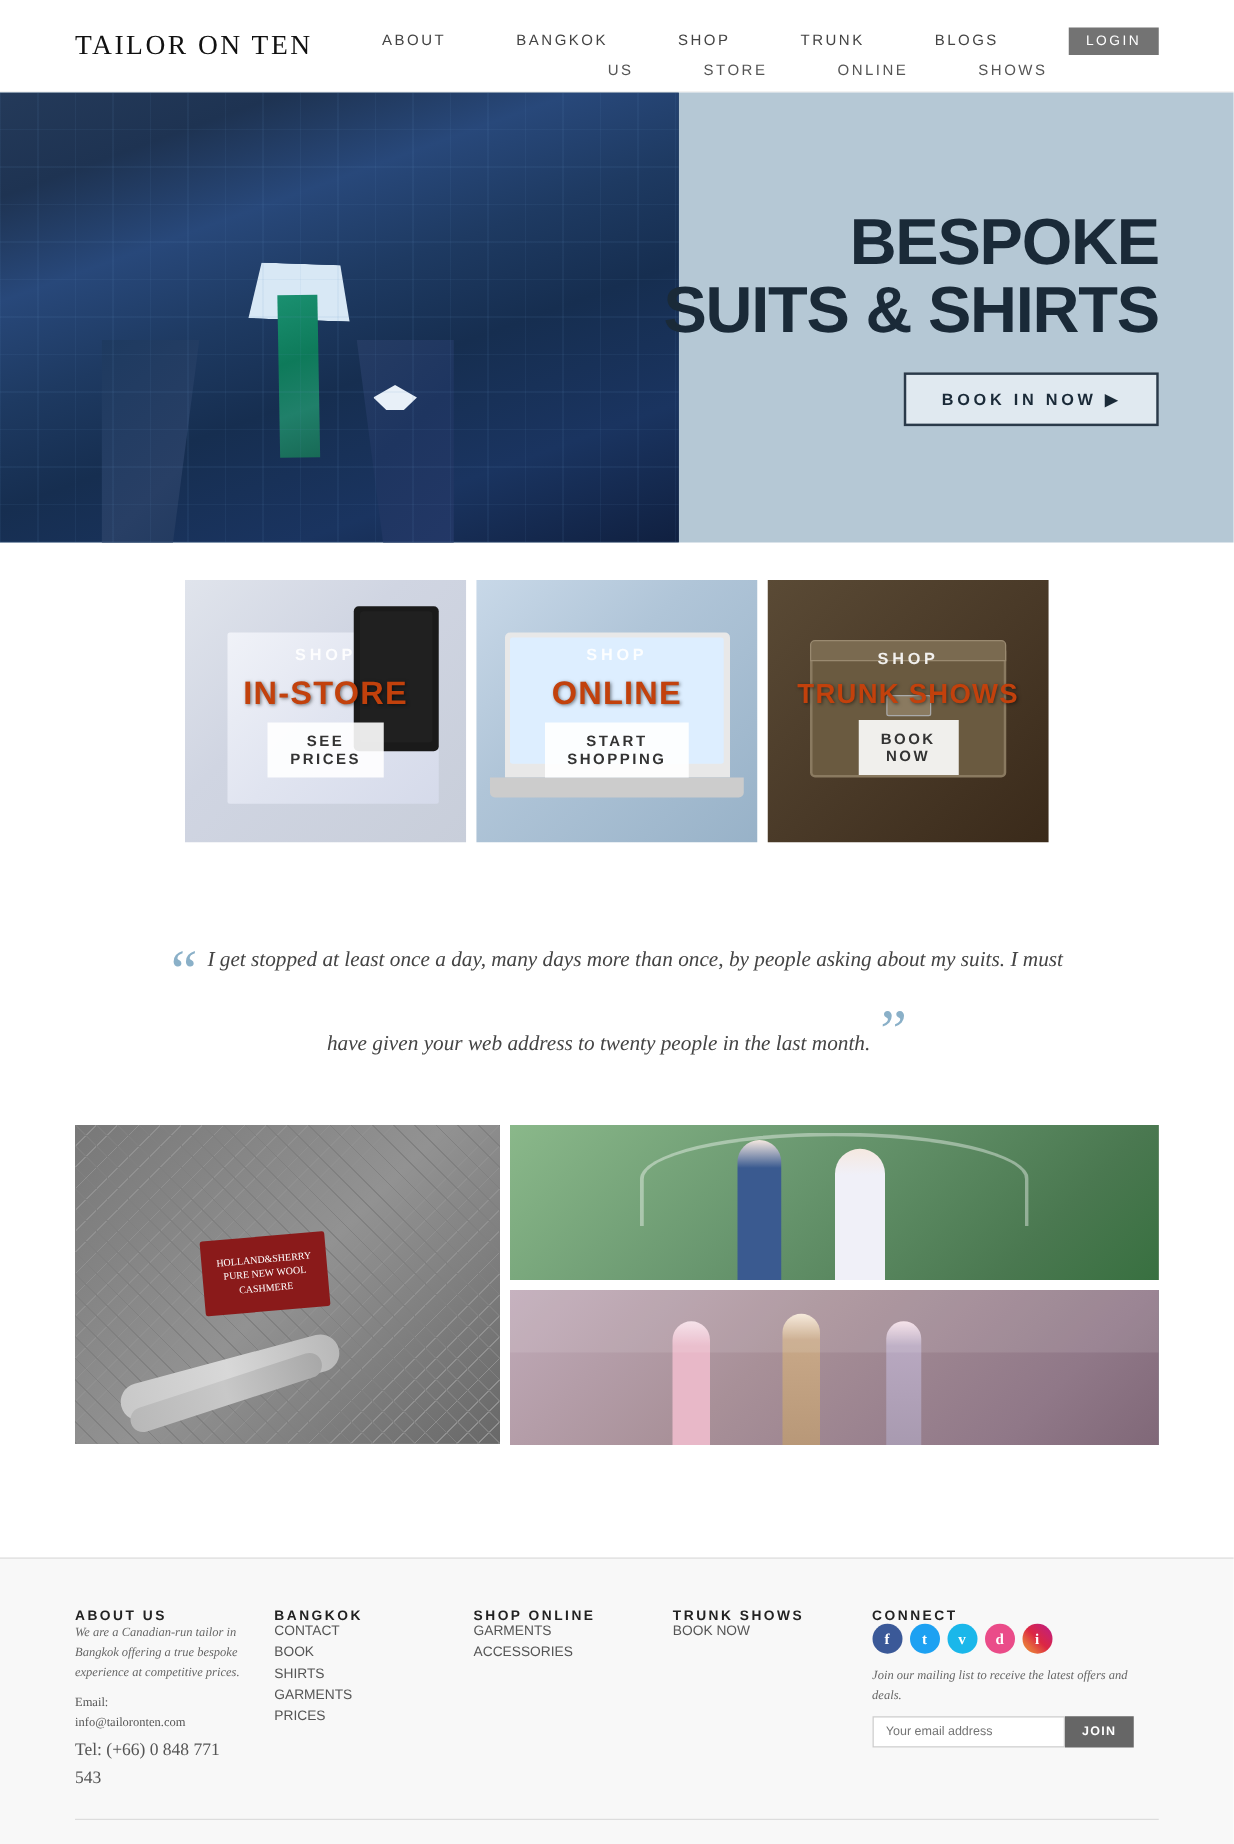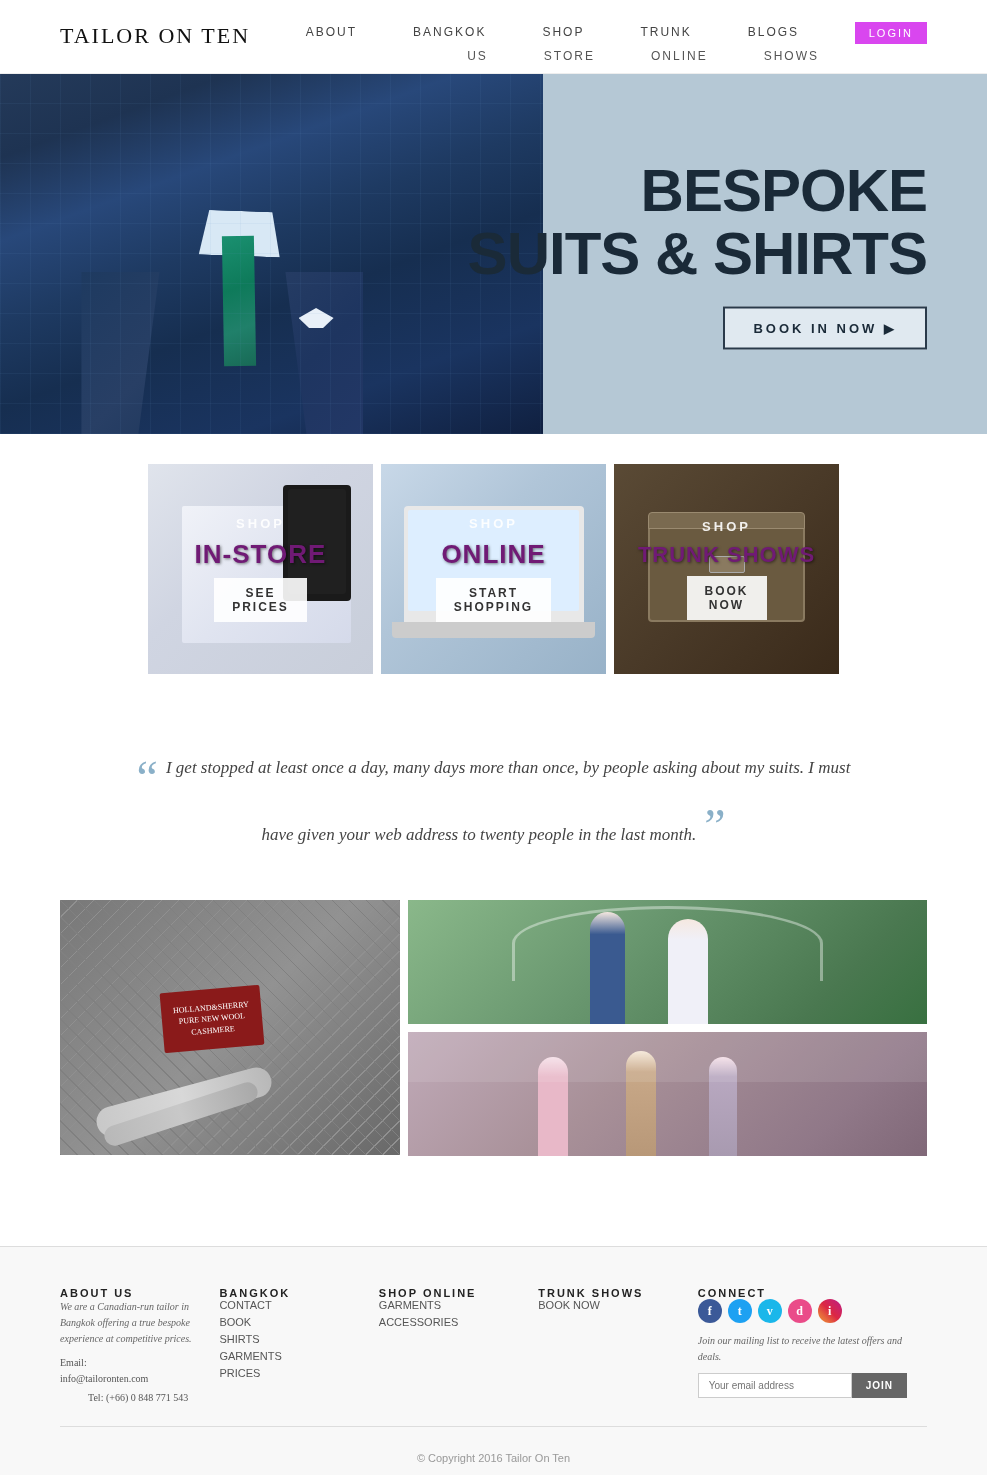--- a/index.html
+++ b/index.html
@@ -1,30 +1,30 @@
 <!DOCTYPE html>
 <html><head>
   <meta charset="utf-8">
   <style>
     * { margin: 0; padding: 0; box-sizing: border-box; }
     body { font-family: Georgia, 'Times New Roman', serif; background: #fff; width: 987px; }
     .logo { font-size: 22px; letter-spacing: 2px; font-family: 'Palatino Linotype', Palatino, serif; color: #111; text-transform: uppercase; margin-top: 8px; font-weight: normal; }
     .nav { display: flex; gap: 0; }
     .nav-item { display: flex; flex-direction: column; align-items: flex-start; padding: 0 28px; }
     .nav-item .nav-main { font-size: 12px; letter-spacing: 2px; text-transform: uppercase; color: #444; cursor: pointer; font-family: Arial, sans-serif; }
-    .login-btn { background: #d946ef; color: #fff; font-size: 11px; letter-spacing: 2px; padding: 5px 14px; border: none; cursor: pointer; font-family: Arial, sans-serif; margin-top: 2px; }
+    .login-btn { background: #737373; color: #fff; font-size: 11px; letter-spacing: 2px; padding: 5px 14px; border: none; cursor: pointer; font-family: Arial, sans-serif; margin-top: 2px; }
 
     
     .shop-tiles { display: flex; justify-content: center; gap: 8px; padding: 30px 60px; background: #fff; }
     .tile { position: relative; width: 225px; height: 210px; overflow: hidden; cursor: pointer; }
     .tile-bg { width: 100%; height: 100%; }
     .tile-trunk-bg { background: linear-gradient(135deg, #5a4a35 0%, #4a3a28 50%, #3a2a1a 100%); }
     .tile-overlay { position: absolute; top: 0; left: 0; width: 100%; height: 100%; display: flex; flex-direction: column; align-items: center; justify-content: center; gap: 8px; }
     .tile-shop-label { color: rgba(255,255,255,0.9); font-size: 13px; letter-spacing: 3px; text-transform: uppercase; font-family: Arial, sans-serif; font-weight: bold; }
-    .tile-main-label { color: #701a75; font-size: 26px; letter-spacing: 1px; text-transform: uppercase; font-family: Arial, sans-serif; font-weight: 900; text-shadow: 1px 1px 3px rgba(0,0,0,0.5); }
+    .tile-main-label { color: #c2410c; font-size: 26px; letter-spacing: 1px; text-transform: uppercase; font-family: Arial, sans-serif; font-weight: 900; text-shadow: 1px 1px 3px rgba(0,0,0,0.5); }
     .tile-cta { background: rgba(255,255,255,0.9); color: #333; font-size: 12px; letter-spacing: 2px; padding: 8px 18px; font-family: Arial, sans-serif; font-weight: bold; text-align: center; text-transform: uppercase; }
 
     
     .testimonial { text-align: center; padding: 50px 120px 40px; background: #fff; }
     .quote-open { font-size: 48px; color: #8ab0c8; line-height: 1; vertical-align: top; margin-right: 4px; font-family: Georgia, serif; }
     .quote-close { font-size: 48px; color: #8ab0c8; line-height: 1; vertical-align: bottom; margin-left: 4px; font-family: Georgia, serif; }
     .testimonial-text { font-size: 17px; color: #444; font-style: italic; line-height: 1.7; font-family: Georgia, serif; }
     .testimonial-author { margin-top: 18px; font-size: 14px; color: #555; font-family: Georgia, serif; }
 
     
@@ -51,21 +51,21 @@
     .social-instagram { background: #c13584; }
     .footer-social-text { font-size: 10px; color: #666; font-style: italic; line-height: 1.5; margin-bottom: 10px; }
     .email-signup { display: flex; margin-top: 8px; }
     .email-input { flex: 1; border: 1px solid #ccc; padding: 6px 10px; font-size: 10px; color: #aaa; font-family: Arial, sans-serif; }
     .join-btn { background: #666; color: #fff; border: none; padding: 6px 14px; font-size: 10px; letter-spacing: 1px; cursor: pointer; font-family: Arial, sans-serif; font-weight: bold; }
     .footer-bottom { text-align: center; padding-top: 25px; margin-top: 20px; border-top: 1px solid #ddd; font-size: 11px; color: #999; font-family: Arial, sans-serif; }
 
     
     .header-wrapper { background: #fff; border-bottom: 1px solid #eee; }
     .nav-row1 { display: flex; align-items: center; justify-content: space-between; padding: 15px 60px 0 60px; }
-    .nav-row2 { display: flex; justify-content: flex-end; padding: 0 60px 10px 60px; align-items: center; gap: 0; }
+    .nav-row2 { display: flex; justify-content: flex-end; padding: 0 41px 10px 60px; align-items: center; gap: 0; }
     .nav-row2-item { font-size: 12px; letter-spacing: 2px; color: #555; font-family: Arial, sans-serif; padding: 0 28px; cursor: pointer; }
     .login-wrapper { display: flex; align-items: center; }
 
     
     .hero-image-area { position: relative; width: 100%; height: 360px; overflow: hidden; background: #b5c8d5; }
     .hero-left-img { position: absolute; left: 0; top: 0; width: 55%; height: 100%; background: linear-gradient(160deg, #2a4a6a 0%, #1e3a58 20%, #1a3352 40%, #244878 60%, #1e3d65 80%, #162d50 100%); }
   </style>
 </head>
 <body>
 
@@ -114,21 +114,21 @@
 
     <div style="position:absolute;top:55%;left:15%;width:130px;height:200px;background:linear-gradient(135deg,#1e3a60 0%,#283f65 50%,#1a3358 100%);clip-path:polygon(0%0%,60%0%,40%100%,0%100%);"></div>
     <div style="position:absolute;top:55%;left:43%;width:130px;height:200px;background:linear-gradient(135deg,#283f65 0%,#1e3560 50%,#243868 100%);clip-path:polygon(40%0%,100%0%,100%100%,60%100%);"></div>
 
     <div style="position:absolute;top:65%;left:55%;width:35px;height:20px;background:#e8f0f8;clip-path:polygon(0%50%,50%0%,100%50%,70%100%,30%100%);"></div>
 
     <div style="position:absolute;top:0;left:0;width:100%;height:100%;background:repeating-linear-gradient(90deg,rgba(100,150,200,0.08)0px,rgba(100,150,200,0.08)1px,transparent 1px,transparent 30px),repeating-linear-gradient(0deg,rgba(100,150,200,0.08)0px,rgba(100,150,200,0.08)1px,transparent 1px,transparent 30px);"></div>
   </div>
 
   <div style="position:absolute;right:60px;top:50%;transform:translateY(-50%);text-align:right;">
-    <div style="font-size:60px;font-weight:900;color:#1a2a38;line-height:1.05;font-family:Arial,Helvetica,sans-serif;text-transform:uppercase;letter-spacing:-1px;">
+    <div style="font-size:52px;font-weight:900;color:#1a2a38;line-height:1.05;font-family:Arial,Helvetica,sans-serif;text-transform:uppercase;letter-spacing:-1px;">
       <div>BESPOKE</div>
       <div>SUITS &amp; SHIRTS</div>
     </div>
     <button style="display:inline-block;border:2px solid #2a3a4a;padding:12px 28px;margin-top:22px;font-size:13px;letter-spacing:3px;color:#1a2a38;cursor:pointer;font-family:Arial,sans-serif;background:rgba(232,238,244,0.85);font-weight:bold;text-transform:uppercase;">
       <span>BOOK IN NOW</span>
       <span>▶</span>
     </button>
   </div>
 </div>
 
@@ -235,21 +235,21 @@
 <div style="height:50px;"></div>
 
 <div class="footer">
   <div class="footer-grid">
 
     <div class="footer-col">
       <div class="footer-col-title">ABOUT US</div>
       <p>We are a Canadian-run tailor in Bangkok offering a true bespoke experience at competitive prices.</p>
       <div class="contact-info" style="font-size:10px;color:#555;margin-top:8px;">Email:</div>
       <div class="contact-info" style="font-size:10px;color:#555;">info@tailoronten.com</div>
-      <div class="contact-info" style="font-size:10px;color:#555;margin-top:3px;margin-left:28px;">Tel: (+66) 0 848 771 543</div>
+      <div class="contact-info" style="font-size:14px;color:#555;margin-top:3px;">Tel: (+66) 0 848 771 543</div>
     </div>
 
     <div class="footer-col">
       <div class="footer-col-title">BANGKOK</div>
       <a class="footer-link">CONTACT</a>
       <a class="footer-link">BOOK</a>
       <a class="footer-link">SHIRTS</a>
       <a class="footer-link">GARMENTS</a>
       <a class="footer-link">PRICES</a>
     </div>

